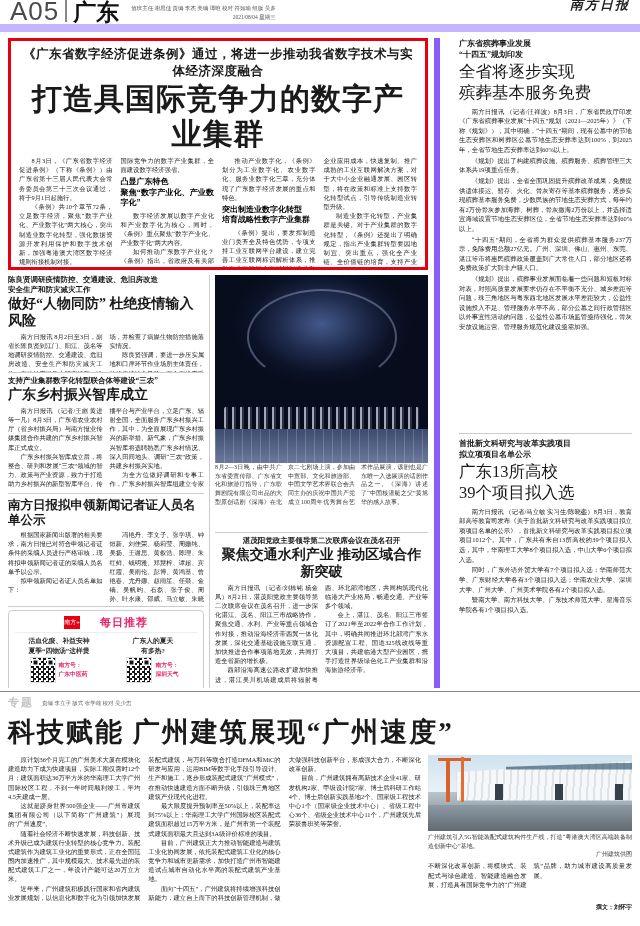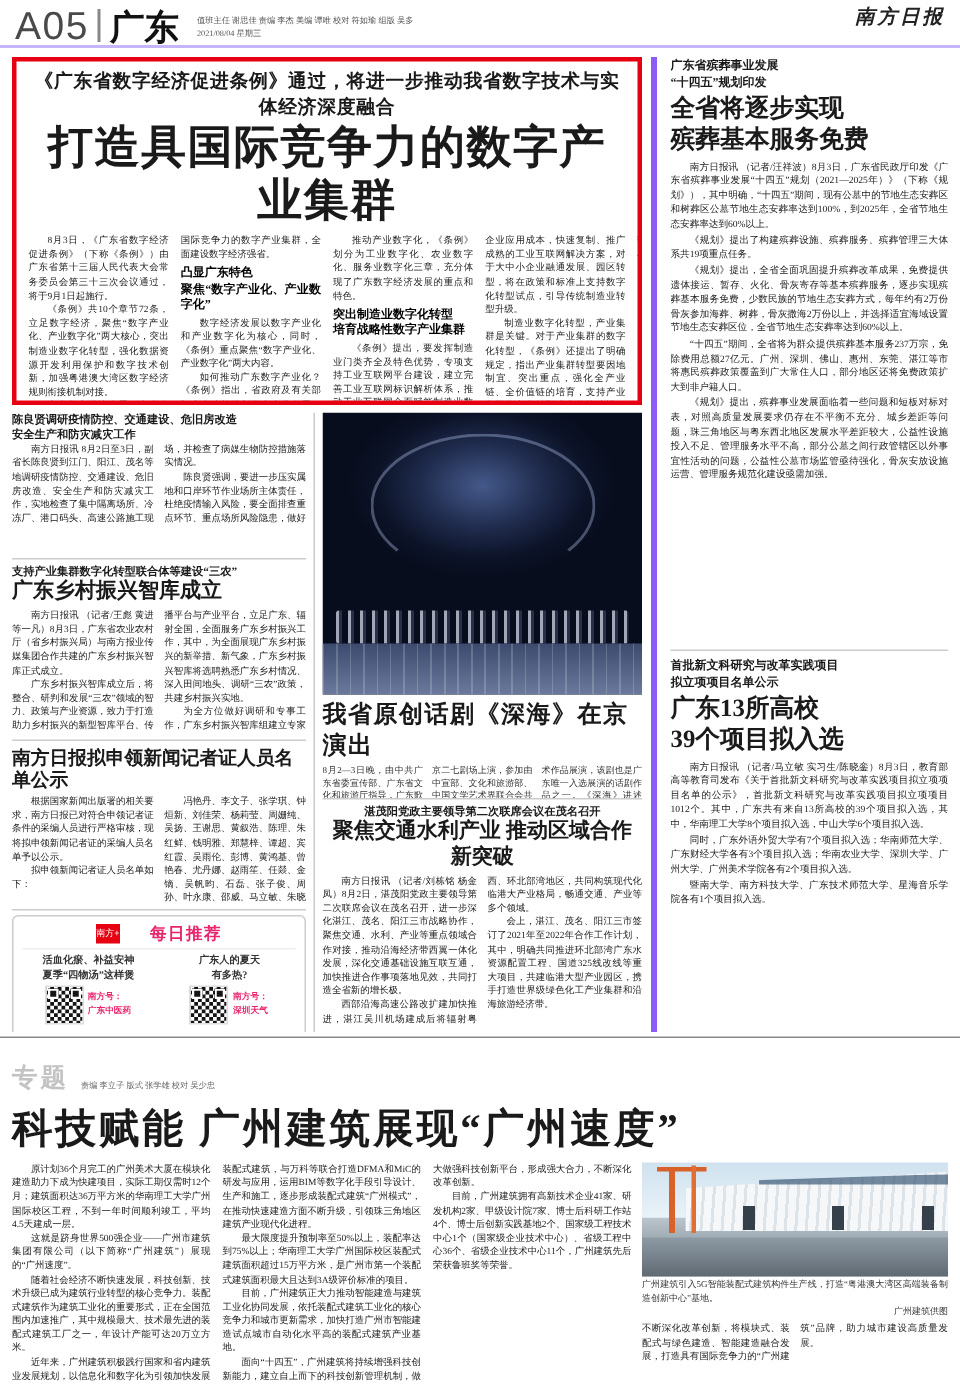--- a/index.html
+++ b/index.html
@@ -1,29 +1,29 @@
 <!DOCTYPE html>
 <html><head>
 <meta charset="utf-8">
 <style>
   * { margin:0; padding:0; box-sizing:border-box; }
   html,body { background:#e9e9e9; }
   .page { width:640px; height:926px; background:#fff; margin:0 auto; position:relative;
           font-family:"Liberation Serif","DejaVu Serif",serif; color:#1a1a1a; overflow:hidden; }
   
-  .hdr { height:32px; padding:3px 10px 0; display:flex; align-items:flex-end; border-bottom:2px solid #c4b5fd; }
+  .hdr { height:32px; padding:3px 10px 0; display:flex; align-items:flex-end; border-bottom:8px solid #c4b5fd;text-align:right; }
   .hdr-page { font-family:"Liberation Sans","DejaVu Sans",sans-serif; font-size:26px; color:#4a4a4a; letter-spacing:1px; line-height:0.95; }
   .hdr-bar { width:2px; height:22px; background:#888; margin:0 6px 2px; }
   .hdr-sec { font-size:23px; font-weight:bold; color:#111; line-height:1; margin-right:12px; }
   .hdr-meta { font-size:5.5px; color:#555; line-height:1.6; margin-bottom:2px; }
   .hdr-logo { margin-left:auto; font-size:13px; font-weight:bold; font-style:italic; color:#222; letter-spacing:2px; margin-bottom:10px; }
   
   .main { display:flex; height:656px; padding:6px 8px 0; gap:6px; overflow:hidden; }
   .colL { flex:1; min-width:0; }
-  .colR { width:198px; border-left:4px solid #8b5cf6; padding-left:9px; overflow:hidden; }
+  .colR { width:198px; border-left:6px solid #8b5cf6; padding-left:19px; overflow:hidden; }
   
   .lead { border:3px solid #e60012; padding:5px 8px 4px; margin-bottom:5px; height:232px; overflow:hidden; }
   .lead-kicker { font-size:12.5px; font-weight:bold; text-align:center; letter-spacing:0.5px; }
   .lead-hl { font-size:30px; font-weight:900; text-align:center; letter-spacing:1px; line-height:1.15; margin:2px 0 5px;
              font-family:"Liberation Serif","DejaVu Serif",serif; }
   .lead-body { column-count:4; column-gap:8px; column-fill:auto; height:158px; font-size:6.3px; line-height:1.46; text-align:justify; color:#222; }
   .p { text-indent:2em; }
   .subhd { font-weight:bold; font-size:8px; line-height:1.3; margin:3px 0 2px; break-inside:avoid; color:#000; }
   
   .below { display:flex; height:414px; overflow:hidden; }
@@ -61,30 +61,30 @@
                   background:repeating-linear-gradient(90deg, rgba(215,218,232,0.75) 0 2px, rgba(90,100,135,0.4) 2px 4px, transparent 4px 8px);
                   filter:blur(0.4px); border-radius:2px; }
   .ph-sea .floor { position:absolute; left:0; right:0; bottom:0; height:34px;
                   background:linear-gradient(#3c4a6e, #6b7a9c); }
   .ph-sea .floor::after { content:""; position:absolute; inset:0;
                   background:repeating-linear-gradient(90deg, rgba(255,255,255,0.18) 0 1px, transparent 1px 9px); }
   .ph-title { font-size:16px; font-weight:900; letter-spacing:1px; margin:3px 0 2px; }
   .cap3 { column-count:3; column-gap:6px; column-fill:auto; height:44px; font-size:6px; line-height:1.45; text-align:justify; color:#333; }
   
   .kickR { font-size:8px; font-weight:bold; line-height:1.4; }
-  .hl-r { font-size:16.5px; font-weight:700; line-height:1.25; margin:2px 0 3px; }
+  .hl-r { font-size:16.5px; font-weight:400; line-height:1.25; margin:2px 0 3px; }
   .bodyR { font-size:6.4px; line-height:1.5; text-align:justify; }
   .bodyR .p { margin-bottom:1px; }
   .funeral { height:396px; overflow:hidden; border-bottom:1px solid #ccc; padding-bottom:4px; margin-bottom:4px; }
   .newarts { height:246px; overflow:hidden; }
   
   .special { border-top:1px solid #888; margin-top:3px; padding:3px 8px 0; height:231px; overflow:hidden; }
   .sp-hd { display:flex; align-items:flex-end; gap:8px; }
-  .sp-label { font-size:17px; font-weight:bold; color:#c3c3c3; letter-spacing:2px;
-              font-family:"Liberation Sans",sans-serif;margin-top:12px; }
+  .sp-label { font-size:11px; font-weight:bold; color:#c3c3c3; letter-spacing:2px;
+              font-family:"Liberation Sans",sans-serif; }
   .sp-credits { font-size:5.5px; color:#666; margin-bottom:3px; }
   .sp-hl { font-size:27px; font-weight:900; letter-spacing:2px; margin:4px 0 5px; }
   .sp-row { display:flex; gap:7px; }
   .sp-text { flex:1; min-width:0; column-count:3; column-gap:8px; column-fill:auto; height:152px;
              font-size:6.3px; line-height:1.46; text-align:justify; }
   .sp-right { width:204px; flex:0 0 auto; }
   
   .ph-bld { position:relative; height:76px; overflow:hidden; background:linear-gradient(#cfe2ef 0%, #e9f2f8 48%, #b9c4cc 49%, #707d87 100%); }
   .ph-bld .bld { position:absolute; left:14%; right:-2%; top:8%; height:52%;
                  background:repeating-linear-gradient(94deg, #f5f7f9 0 5px, #dde4e9 5px 7px);
@@ -153,20 +153,21 @@
 
         </div>
       </div>
 
       <div class="below">
 
         <div class="stackL">
           <div class="art" style="height:98px">
             <div class="kick">陈良贤调研疫情防控、交通建设、危旧房改造</div>
             <div class="kick">安全生产和防灾减灾工作</div>
+            <div class="hl-m">做好“人物同防” 杜绝疫情输入风险</div>
             <div class="cols2 h62">
               <div class="p">南方日报讯 8月2日至3日，副省长陈良贤到江门、阳江、茂名等地调研疫情防控、交通建设、危旧房改造、安全生产和防灾减灾工作，实地检查了集中隔离场所、冷冻厂、港口码头、高速公路施工现场，并检查了病媒生物防控措施落实情况。</div>
               <div class="p">陈良贤强调，要进一步压实属地和口岸环节作业场所主体责任，杜绝疫情输入风险，要全面排查重点环节、重点场所风险隐患，做好防台风防汛各项工作，要强化常态化防控，对进口冷链食品采取批批检测、件件消毒等措施，扎实做好“人物同防”工作。</div>
             </div>
           </div>
 
           <div class="art" style="height:118px">
             <div class="kick">支持产业集群数字化转型联合体等建设“三农”</div>
             <div class="hl-m">广东乡村振兴智库成立</div>
             <div class="cols2 h92">
@@ -219,21 +220,20 @@
           </div>
         </div>
 
         <div class="stackM">
           <div class="art" style="height:258px">
             <div class="ph-sea">
               <div class="ring"></div>
               <div class="cast"></div>
               <div class="floor"></div>
             </div>
-            <div class="ph-title">我省原创话剧《深海》在京演出</div>
             <div class="cap3">
               <span class="p">8月2—3日晚，由中共广东省委宣传部、广东省文化和旅游厅指导，广东歌舞剧院有限公司出品的大型原创话剧《深海》在北京二七剧场上演，参加由中宣部、文化和旅游部、中国文学艺术界联合会共同主办的庆祝中国共产党成立100周年优秀舞台艺术作品展演，该剧也是广东唯一入选展演的话剧作品之一。《深海》讲述了“中国核潜艇之父”黄旭华的感人故事。</span>
             </div>
 
           </div>
 
           <div class="art" style="border-bottom:none">
             <div class="kick" style="text-align:center">湛茂阳党政主要领导第二次联席会议在茂名召开</div>
             <div class="hl-m" style="text-align:center">聚焦交通水利产业 推动区域合作新突破</div>
             <div class="cols2 h108">

